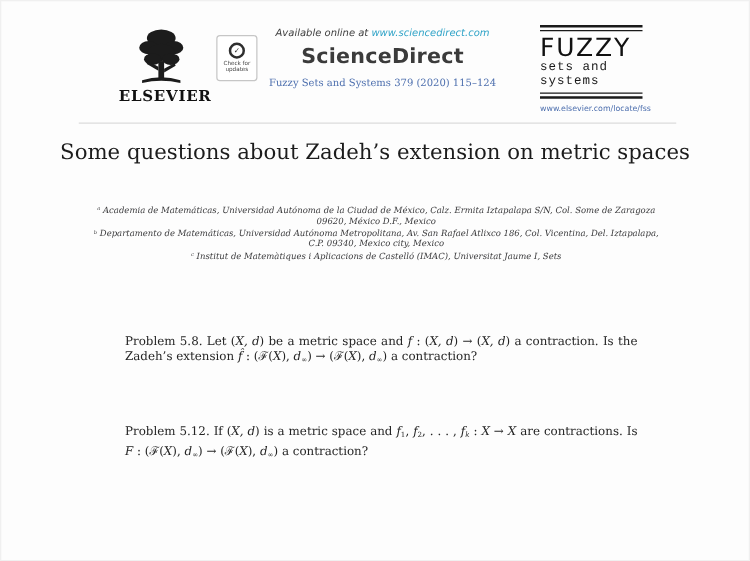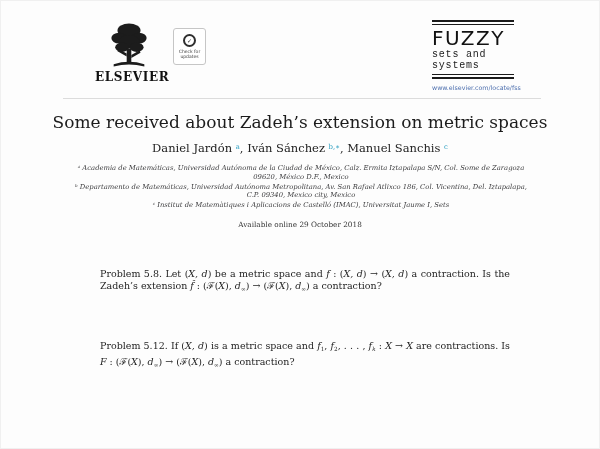--- a/index.html
+++ b/index.html
@@ -93,38 +93,43 @@
     <div class="elsevier-word">ELSEVIER</div>
   </div>
 
   <div class="crossmark">
     <div class="cm-ring">
         <span>✓</span>
       </div>
     <div class="cm-label">Check for updates</div>
   </div>
 
+  <div class="center-head">
+    <div class="avail">
+      <span>Available online at </span><span class="url">www.sciencedirect.com</span>
+    </div>
+    <div class="sd-wordmark">ScienceDirect</div>
+    <div class="jref">Fuzzy Sets and Systems 379 (2020) 115–124</div>
+  </div>
 
   <div class="fuzzy">
     <div class="fz-rule-top"></div>
     <div class="fz-title">FUZZY</div>
     <div class="fz-sub">sets and systems</div>
     <div class="fz-rule-bot"></div>
     <div class="fz-url">www.elsevier.com/locate/fss</div>
   </div>
 
   <div class="header-rule"></div>
 
-  <div class="title">Some received about Zadeh’s extension on metric spaces</div>
-  <div class="authors"><span>Daniel Jardón </span><span class="sup link">a</span><span>, Iván Sánchez </span><span class="sup link">b,∗</span><span>, Manuel Sanchis </span><span class="sup link">c</span></div>
+  <div class="title">Some questions about Zadeh’s extension on metric spaces</div>
 
   <div class="affils">
     <div class="affil"><span class="sup">a</span><span class="i"> Academia de Matemáticas, Universidad Autónoma de la Ciudad de México, Calz. Ermita Iztapalapa S/N, Col. Some de Zaragoza 09620, México D.F., Mexico</span></div>
     <div class="affil"><span class="sup">b</span><span class="i"> Departamento de Matemáticas, Universidad Autónoma Metropolitana, Av. San Rafael Atlixco 186, Col. Vicentina, Del. Iztapalapa, C.P. 09340, Mexico city, Mexico</span></div>
     <div class="affil"><span class="sup">c</span><span class="i"> Institut de Matemàtiques i Aplicacions de Castelló (IMAC), Universitat Jaume I, Sets</span></div>
   </div>
 
-  <div class="available-date">Available online 29 October 2018</div>
 
   <div class="problem problem-1"><span class="b">Problem 5.8.</span><span> Let (</span><span class="i">X, d</span><span>) be a metric space and </span><span class="i">f</span><span> : (</span><span class="i">X, d</span><span>) → (</span><span class="i">X, d</span><span>) a contraction. Is the Zadeh’s extension </span><span class="i">f̂</span><span> : (</span><span>ℱ</span><span>(</span><span class="i">X</span><span>), </span><span class="i">d</span><span class="sub">∞</span><span>) → (</span><span>ℱ</span><span>(</span><span class="i">X</span><span>), </span><span class="i">d</span><span class="sub">∞</span><span>) a contraction?</span></div>
   <div class="problem problem-2"><span class="b">Problem 5.12.</span><span> If (</span><span class="i">X, d</span><span>) is a metric space and </span><span class="i">f</span><span class="sub">1</span><span>, </span><span class="i">f</span><span class="sub">2</span><span>, . . . , </span><span class="i">f</span><span class="sub i">k</span><span> : </span><span class="i">X</span><span> → </span><span class="i">X</span><span> are contractions. Is </span><span class="i">F</span><span> : (</span><span>ℱ</span><span>(</span><span class="i">X</span><span>), </span><span class="i">d</span><span class="sub">∞</span><span>) → (</span><span>ℱ</span><span>(</span><span class="i">X</span><span>), </span><span class="i">d</span><span class="sub">∞</span><span>) a contraction?</span></div>
 
 </div>
 
 </body></html>

